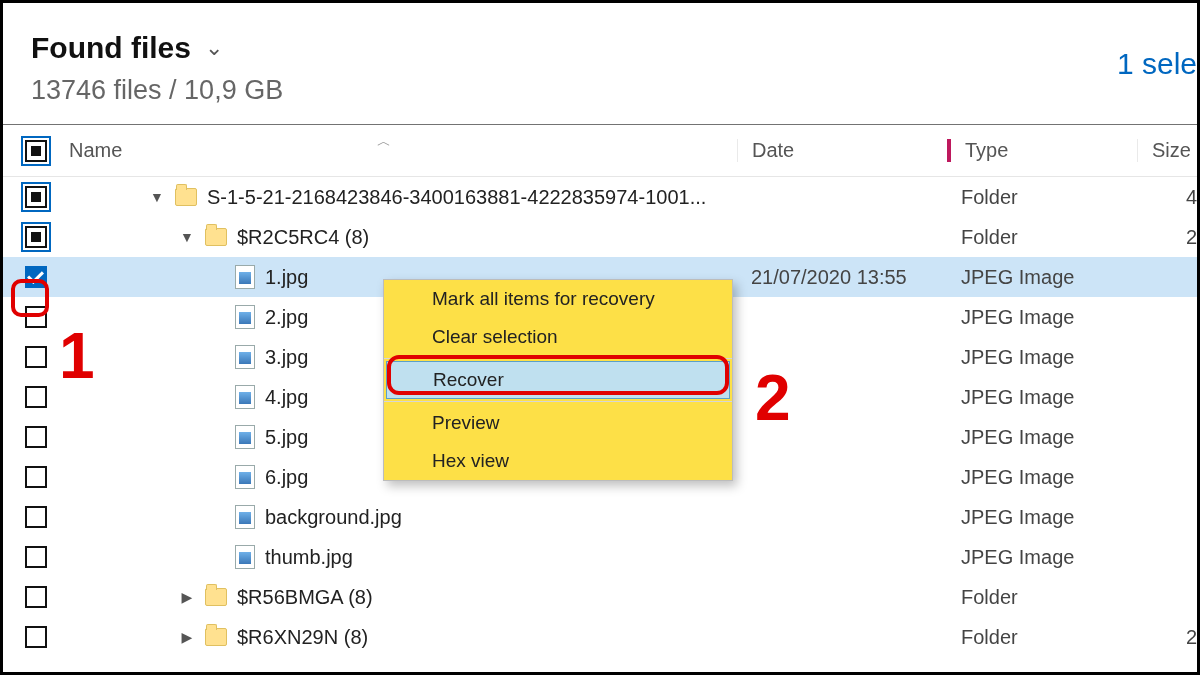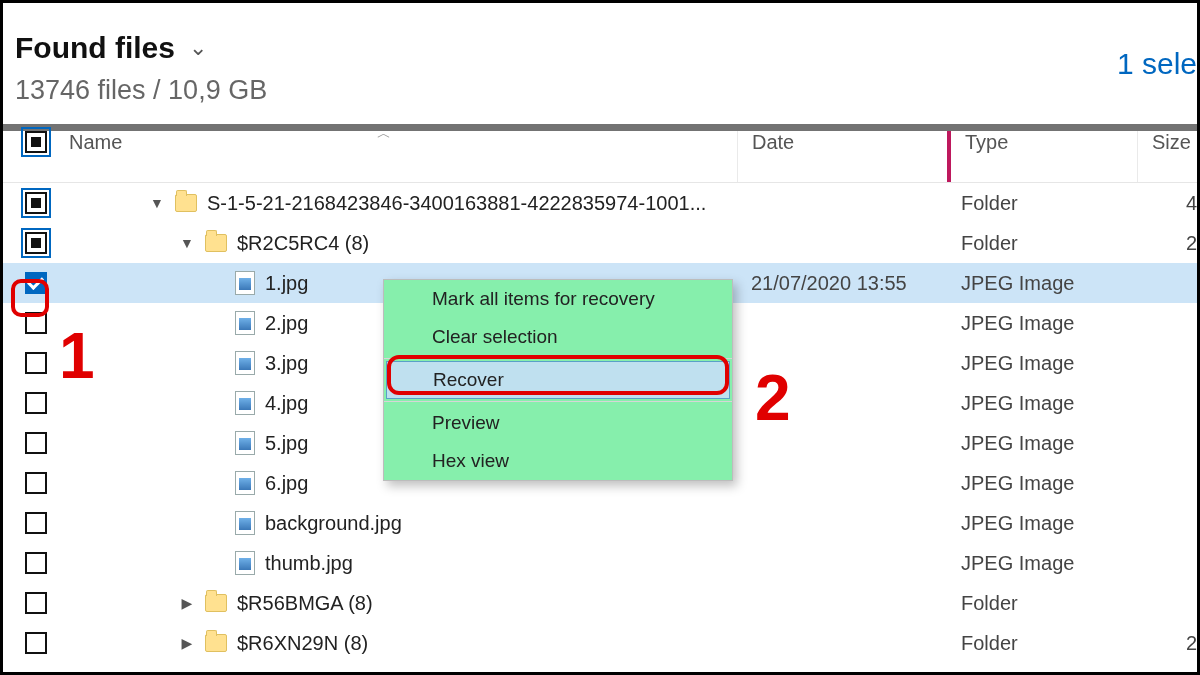--- a/index.html
+++ b/index.html
@@ -1,23 +1,23 @@
 <!DOCTYPE html>
 <html><head>
 <meta charset="utf-8">
 <style>
   * { box-sizing: border-box; margin: 0; padding: 0; font-family: "Segoe UI", sans-serif; }
   body { width: 1200px; height: 675px; overflow: hidden; background: #fff; border: 3px solid #000; position: relative; }
-  .header { padding: 28px 0 18px 12px; border-bottom: 7px solid #737373; position: relative; }
+  .header { padding: 28px 0 18px 28px; border-bottom: 1px solid #737373; position: relative; }
   .title-row { display: flex; align-items: center; gap: 14px; }
   .title { font-size: 30px; font-weight: 600; color: #111; }
   .chevron { font-size: 22px; color: #555; }
   .subtitle { margin-top: 10px; font-size: 27px; color: #666; }
   .selcount { position: absolute; right: 0; top: 44px; font-size: 30px; color: #0067c0; }
-  .cols { display: flex; height: 52px; border-bottom: 1px solid #e6e6e6; color: #555; font-size: 20px; padding-left: 12px; }
+  .cols { display: flex; align-items: center; height: 52px; border-bottom: 1px solid #e6e6e6; color: #555; font-size: 20px; padding-left: 12px; }
   .col-check { width: 42px; display:flex; justify-content:center; }
   .col-name { flex: 1; padding-left: 12px; position: relative; }
   .sort-caret { position: absolute; top: -6px; left: 320px; font-size: 14px; color: #999; }
   .col-date { width: 210px; border-left: 1px solid #eaeaea; padding-left: 14px; }
   .col-type { width: 190px; border-left: 4px solid #be185d; padding-left: 14px; }
   .col-size { width: 60px; border-left: 1px solid #eaeaea; padding-left: 14px; }
   .rows { }
   .row { display: flex; align-items: center; height: 40px; font-size: 20px; color: #222; padding-left: 12px; }
   .row.selected { background: #cce4f7; justify-content: flex-end; }
   .cell-check { width: 42px; display:flex; justify-content:center; align-items:center; }
@@ -31,21 +31,21 @@
   .cb.checked { background:#0067c0; border-color:#0067c0; }
   .cb.checked::after { content:""; position:absolute; left:4px; top:0px; width:6px; height:12px; border:solid #fff; border-width:0 3px 3px 0; transform:rotate(45deg); }
   .indent1 { width: 70px; } .indent2 { width: 100px; } .indent3 { width: 130px; }
   .tri { display:inline-block; font-size:14px; color:#555; width:16px; text-align:center; }
   .folder-icon { width:22px; height:18px; background:#ffe190; border:1px solid #e0c060; border-radius:2px; display:inline-block; position:relative; }
   .folder-icon::before { content:""; position:absolute; top:-5px; left:0; width:9px; height:5px; background:#ffe190; border:1px solid #e0c060; border-bottom:none; border-radius:2px 2px 0 0; }
   .file-icon { width:20px; height:24px; border:1px solid #9aa; background:#fff; display:inline-block; position:relative; }
   .file-icon::after { content:""; position:absolute; left:3px; top:6px; right:3px; bottom:4px; background:linear-gradient(#6fb0e8,#3b78b8); }
   .ring { position:absolute; border:4px solid #e00000; border-radius:10px; pointer-events:none; }
   .big-num { position:absolute; color:#e00000; font-size:64px; font-weight:800; pointer-events:none; }
-  .ctxmenu { position:absolute; left:380px; top:276px; width:350px; background:#86efac; border:1px solid #bcbcbc; box-shadow:4px 5px 10px rgba(0,0,0,.25); }
+  .ctxmenu { position:absolute; left:380px; top:276px; width:350px; background:#fde047; border:1px solid #bcbcbc; box-shadow:4px 5px 10px rgba(0,0,0,.25); }
   .ctxmenu .sep { height:1px; background:#d6d6d6; margin:2px 0; }
   .ctxmenu .mi { height:38px; display:flex; align-items:center; padding:0 16px 0 48px; font-size:19px; color:#222; }
   .ctxmenu .mi.hover { background:#bfe0ef; border:1px solid #5aa0c8; margin:0 2px; padding-left:46px; }
 </style>
 </head>
 <body>
 
 <div class="header">
   <div class="title-row">
     <span class="title">Found files</span>

